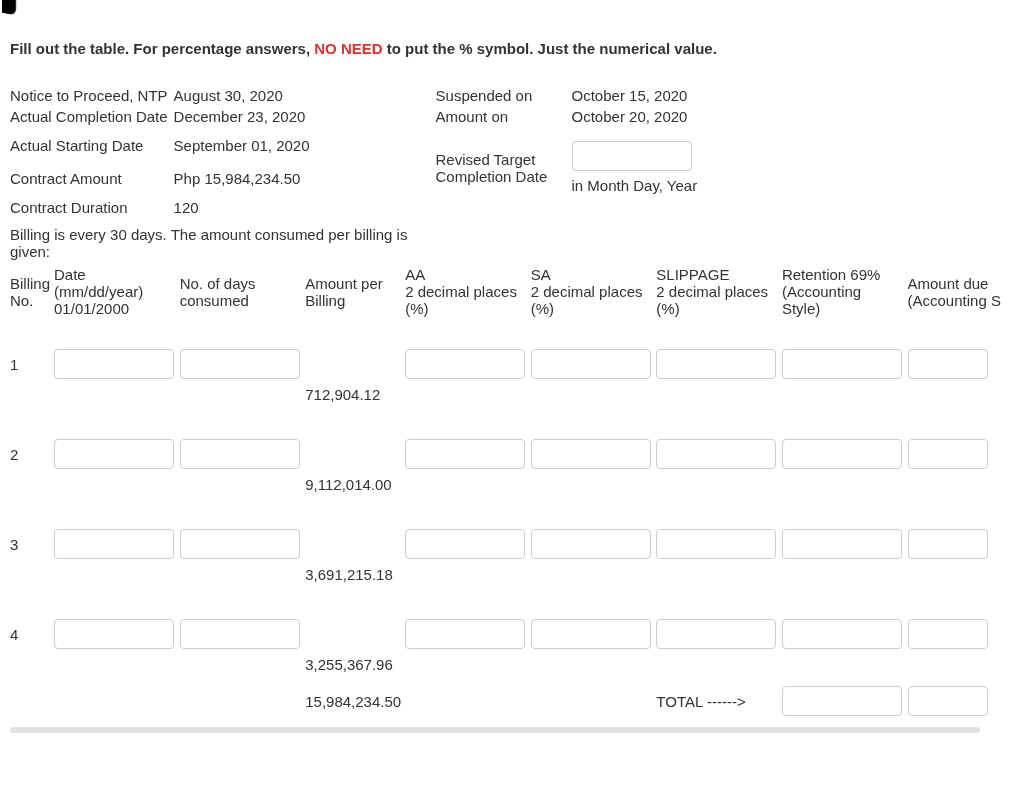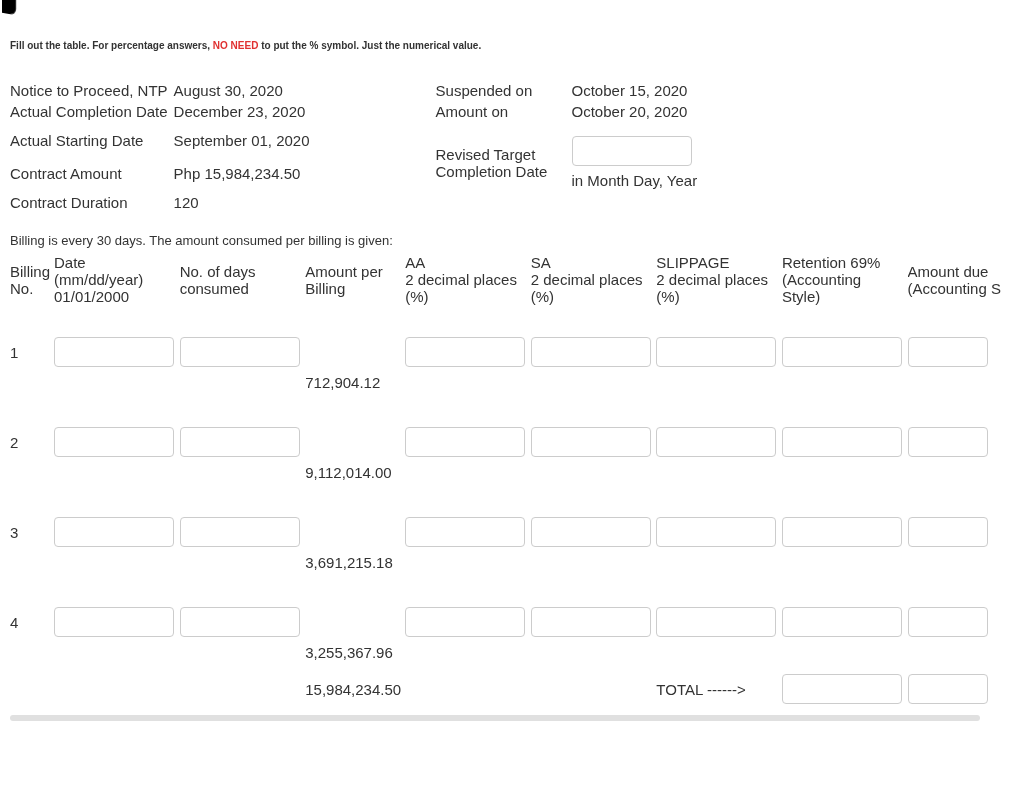--- a/index.html
+++ b/index.html
@@ -9,30 +9,31 @@
     font-family: "Helvetica Neue", Arial, sans-serif;
     font-size: 15px;
     color: #333;
     width: 1024px;
   }
   .page {
     padding: 10px 10px 0 10px;
     box-sizing: border-box;
   }
   .instr {
-    margin: 30px 0 29px 0;
-    font-size: 10px;
+    margin: 30px 0 22px 0;
+    font-size: 15px;
     font-weight: 700;
   }
   .instr .nored {
     color: #e03131;
   }
   table.meta {
     border-collapse: collapse;
     font-size: 15px;
+    margin-top: 6px;
   }
   table.meta td {
     padding: 2px 6px 2px 0;
     vertical-align: top;
     white-space: nowrap;
   }
   .metagrid {
     display: flex;
     gap: 120px;
     align-items: flex-start;
@@ -45,22 +46,22 @@
     font-size: 14px;
     padding: 2px 6px;
     box-sizing: border-box;
     background: #fff;
   }
   .hint {
     color: #333;
     font-size: 15px;
   }
   .billnote {
-    margin-top: 20px;
-    font-size: 13px;
+    margin-top: 8px;
+    font-size: 15px;
   }
   table.billing {
     border-collapse: collapse;
     margin-top: 4px;
     font-size: 15px;
     table-layout: fixed;
   }
   table.billing th, table.billing td {
     text-align: left;
     vertical-align: top;

